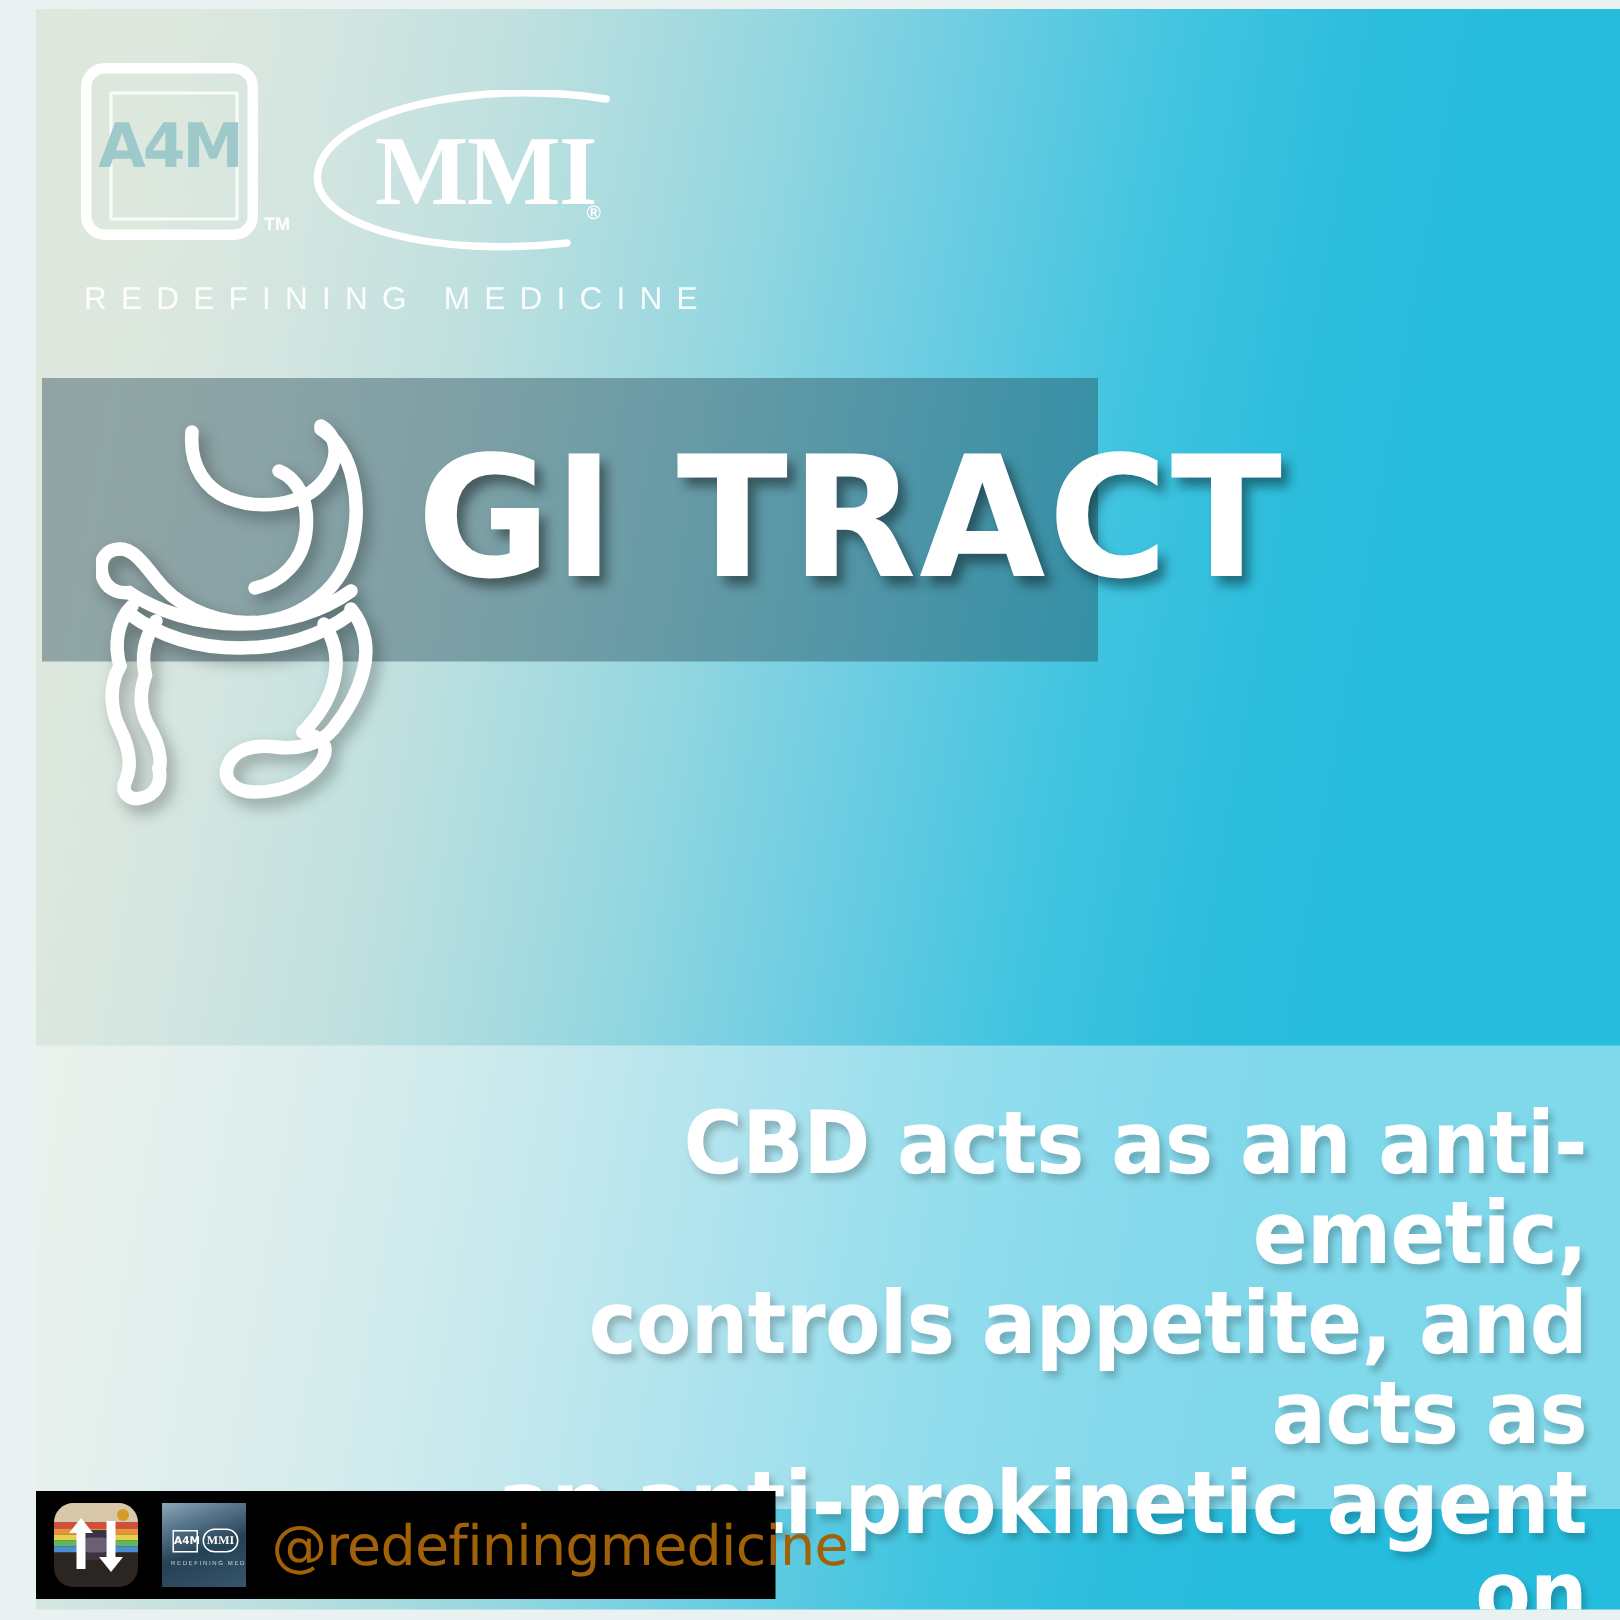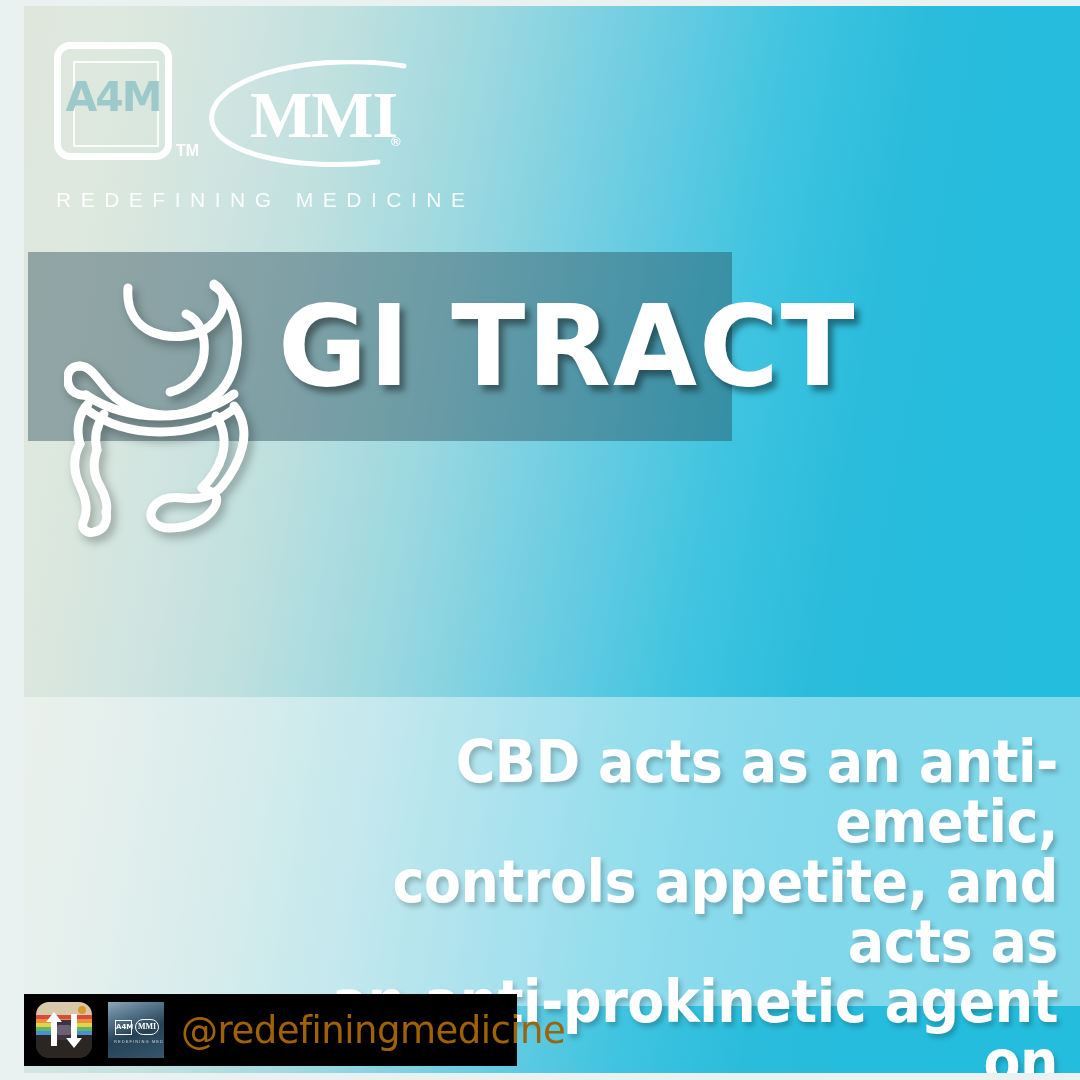--- a/index.html
+++ b/index.html
@@ -80,21 +80,21 @@
     text-align:center;
     font-family:"DejaVu Sans", sans-serif;
     font-weight:bold;
     font-size:41px;
     letter-spacing:-2px;
     color:#9ec9cb;
     line-height:1;
   }
   .a4m-tm{
     position:absolute;left:122px;top:100px;
-    font-size:16px;color:#ffffff;font-weight:bold;
+    font-size:12px;color:#ffffff;font-weight:bold;
   }
 
   .mmi-block{
     position:absolute;left:144px;top:18px;
     width:240px;height:110px;
   }
   .mmi-swoosh{
     position:absolute;left:0;top:0;
     width:230px;height:108px;
   }

